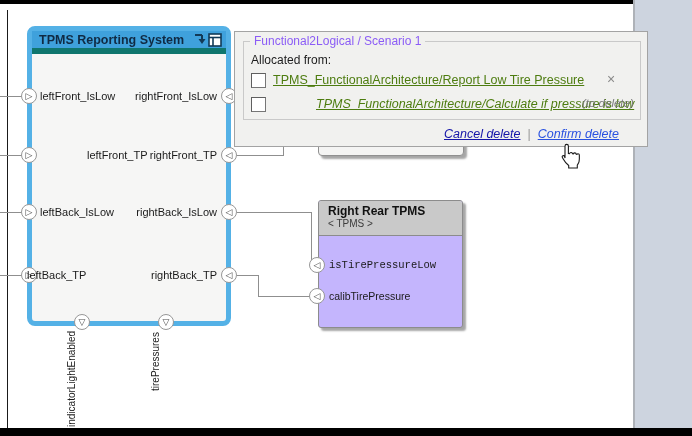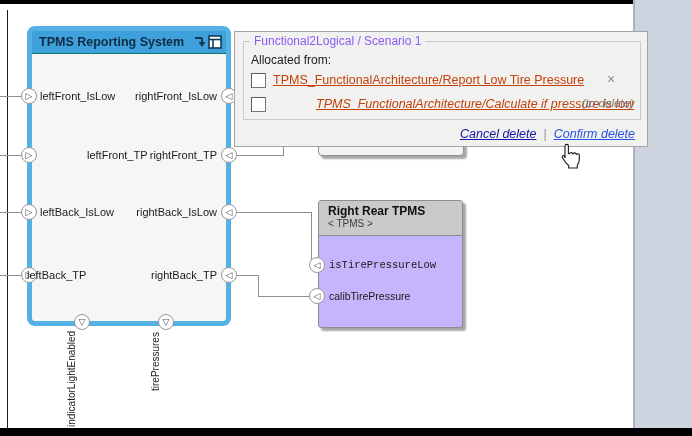--- a/index.html
+++ b/index.html
@@ -10,21 +10,21 @@
   .frame-line { position:absolute; background:#1a1a1a; }
 
   .right-strip { position:absolute; left:633px; top:0; width:59px; height:428px;
                  background:#cdd4df; border-left:2px solid #aeb2b8; z-index:0; }
 
   .wire { position:absolute; background:#8f8f8f; z-index:1; }
 
   
   .main-block { position:absolute; left:27px; top:26px; width:204px; height:300px;
                 border:5px solid #54b1e6; border-radius:8px; background:#f6f6f5; z-index:3; }
-  .main-header { height:23px; background:#3fa1dc; border-bottom:1px solid #0f766e;
+  .main-header { height:23px; background:#3fa1dc; border-bottom:6px solid #0f766e;
                  display:flex; align-items:center; padding:0 4px 0 7px; }
   .main-title { font-size:12.5px; font-weight:bold; color:#102a43; white-space:nowrap; flex:1; }
   .hdr-icons { display:flex; align-items:center; gap:1px; }
 
   .port { position:absolute; width:16px; height:16px; border-radius:50%;
           background:#fff; border:1px solid #979797; z-index:4;
           display:flex; align-items:center; justify-content:center; }
   .port .tri { font-size:9px; color:#4a4a4a; line-height:1; }
 
   .plabel { position:absolute; font-size:11px; color:#1a1a1a; z-index:4; white-space:nowrap; }
@@ -51,26 +51,26 @@
   .popup { position:absolute; left:234px; top:31px; width:414px; height:116px;
            background:#f1f1ef; border:1px solid #a3a3a3; z-index:5; }
   .groupbox { position:absolute; left:8px; top:9px; width:398px; height:79px;
               border:1px solid #c9c9c9; }
   .legend { position:absolute; left:6px; top:-8px; background:#f1f1ef; padding:0 4px;
             font-size:12px; color:#8b5cf6; white-space:nowrap; }
   .alloc-label { position:absolute; left:16px; top:21px; font-size:12px; color:#1c1c1c; }
   .alloc-row { position:absolute; left:16px; height:16px; display:flex; align-items:center; }
   .cbx { width:15px; height:15px; background:#fff; border:1px solid #767676;
          border-top-color:#5f5f5f; border-left-color:#5f5f5f; margin-right:7px; }
-  .alloc-link { font-size:12.5px; color:#c2410c; white-space:nowrap; }
+  .alloc-link { font-size:12.5px; color:#4d7c0f; white-space:nowrap; }
   .alloc-link.it { font-style:italic; }
   .x-icon { position:absolute; left:372px; top:39px; font-size:14px; color:#8a8a8a; line-height:16px; }
   .to-delete { position:absolute; left:347px; top:65px; font-size:11.5px; font-style:italic; color:#7a7a7a; white-space:nowrap; }
   .popup-footer { position:absolute; left:0; right:0; top:95px; text-align:right;
-                  padding-right:12px; font-size:12.5px; white-space:nowrap; }
+                  padding-right:28px; font-size:12.5px; white-space:nowrap; }
   .footer-link { font-style:italic; text-decoration:underline; }
   .cancel { color:#1515a8; }
   .confirm { color:#2a52e0; }
   .sep { color:#9a9a9a; font-style:normal; margin:0 7px; }
 
   .cursor { position:absolute; left:556px; top:143px; z-index:10; }
 </style>
 </head>
 <body>
 

